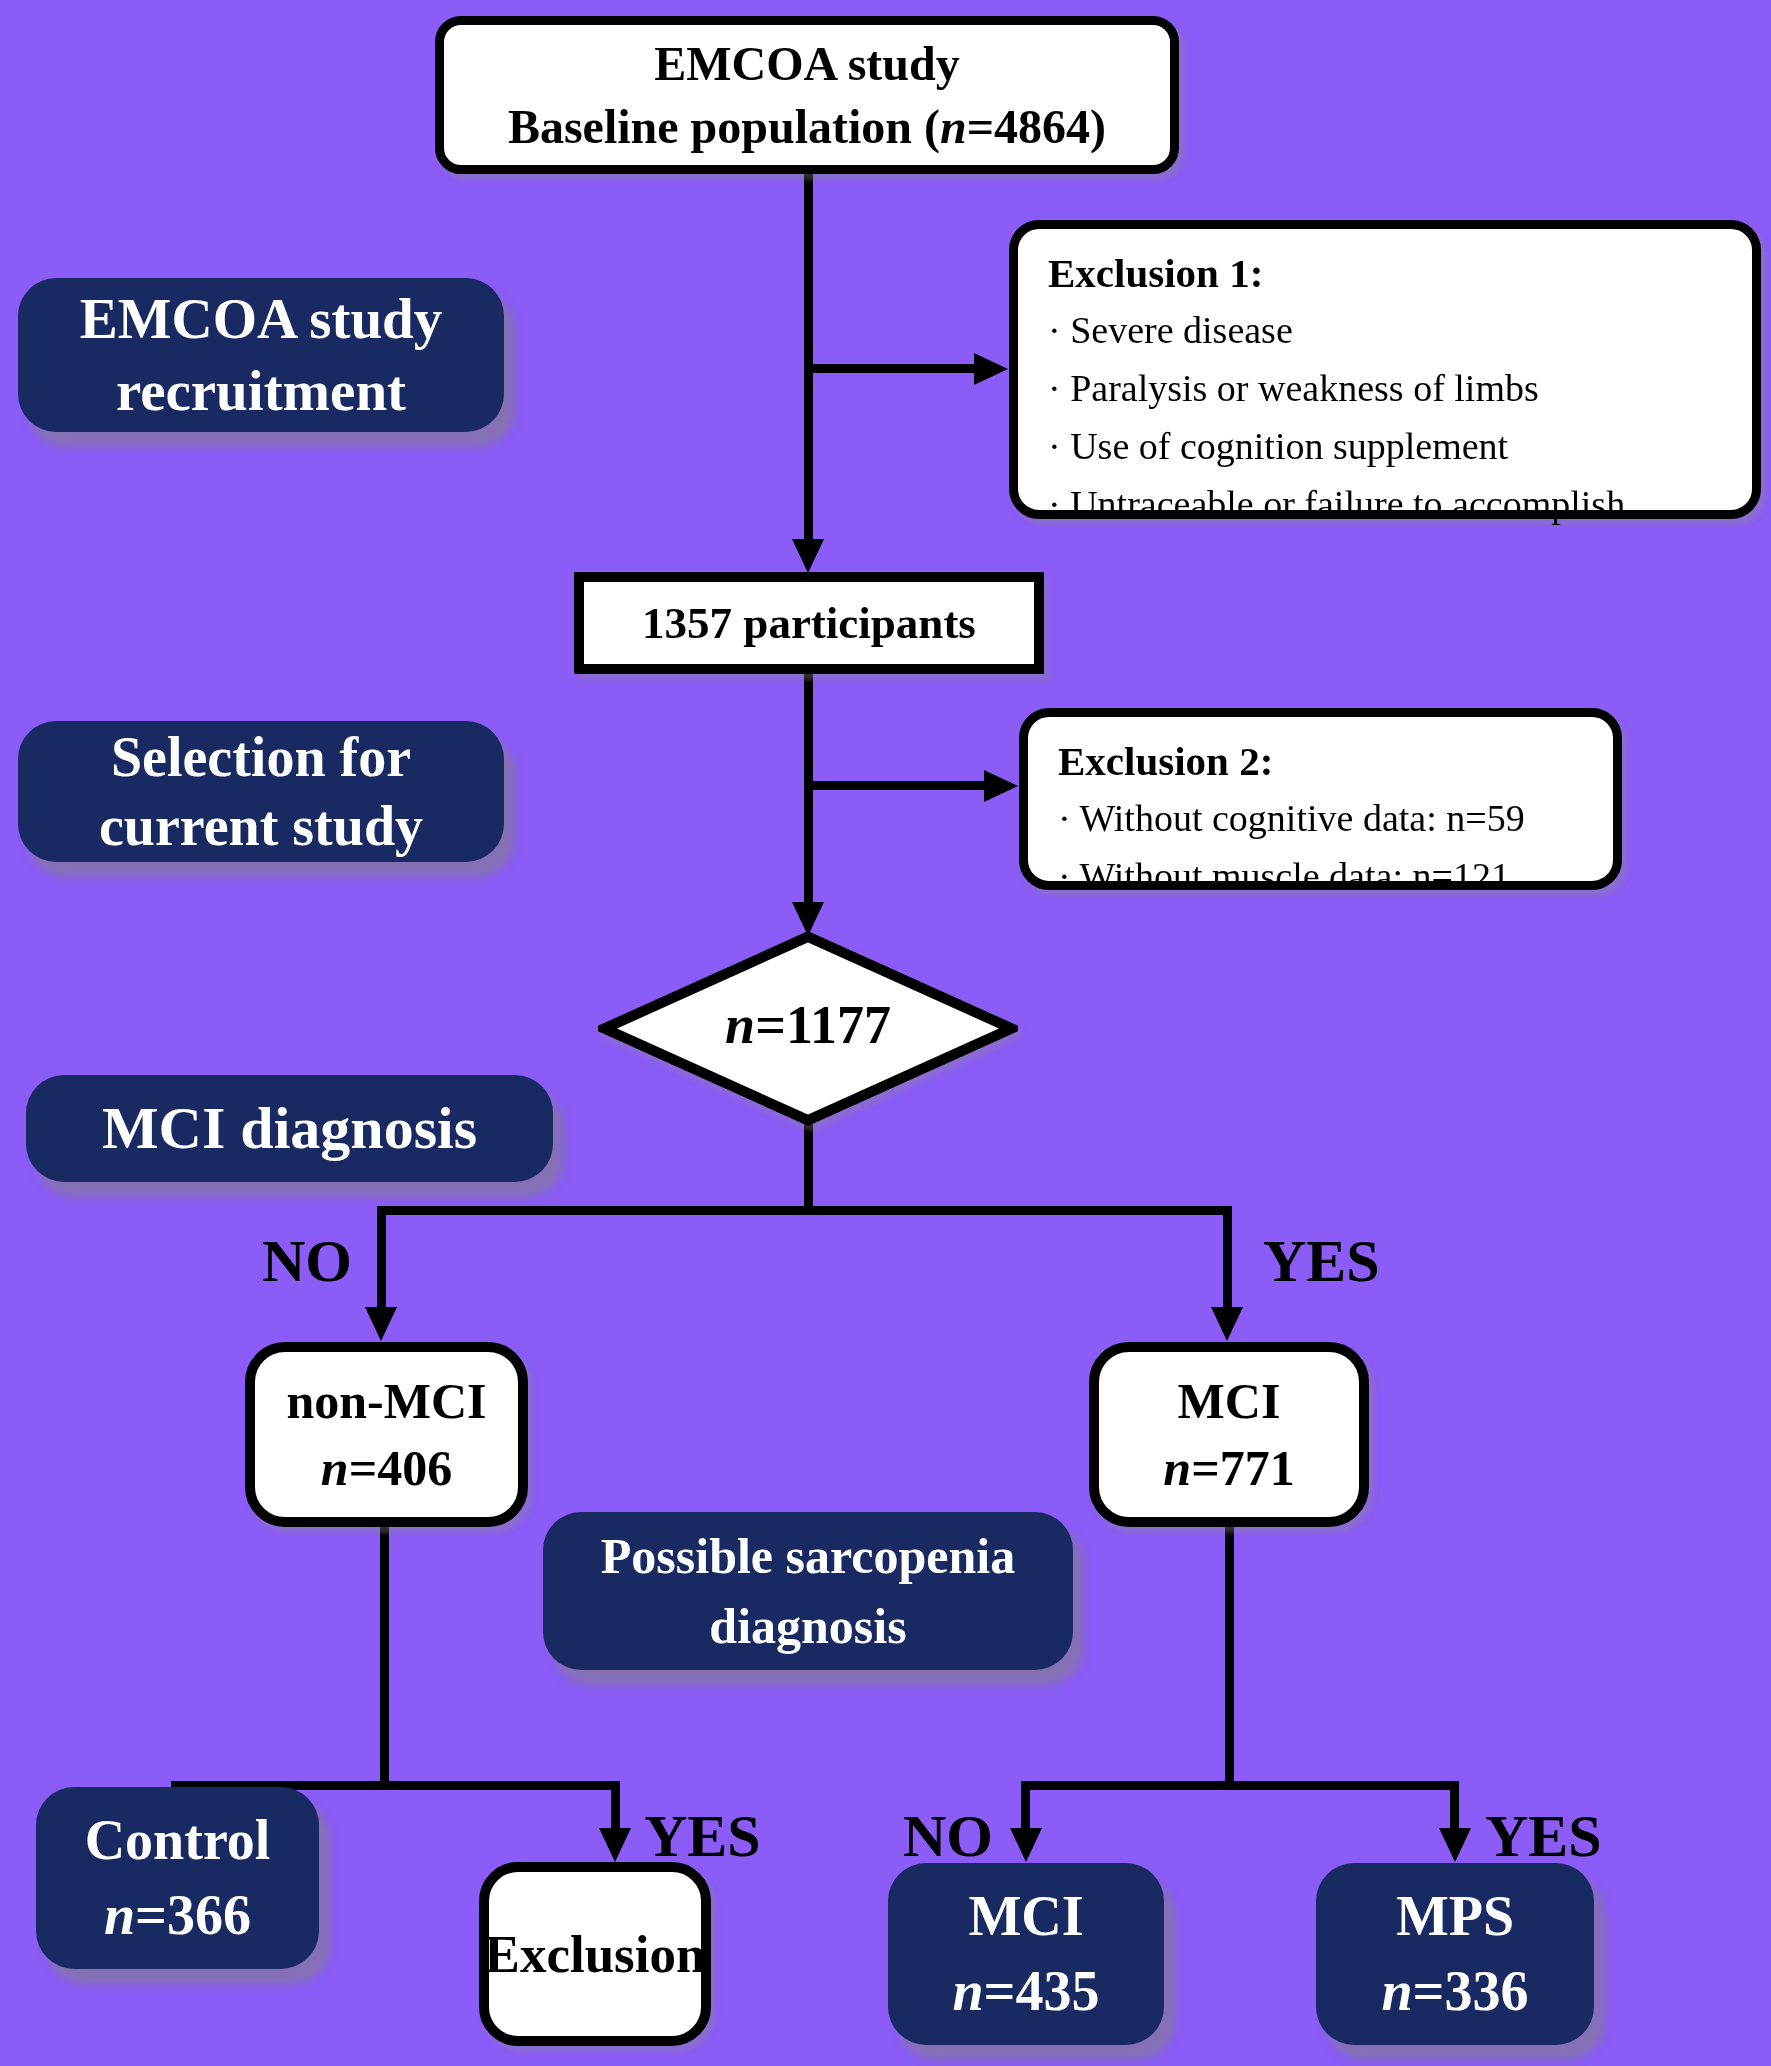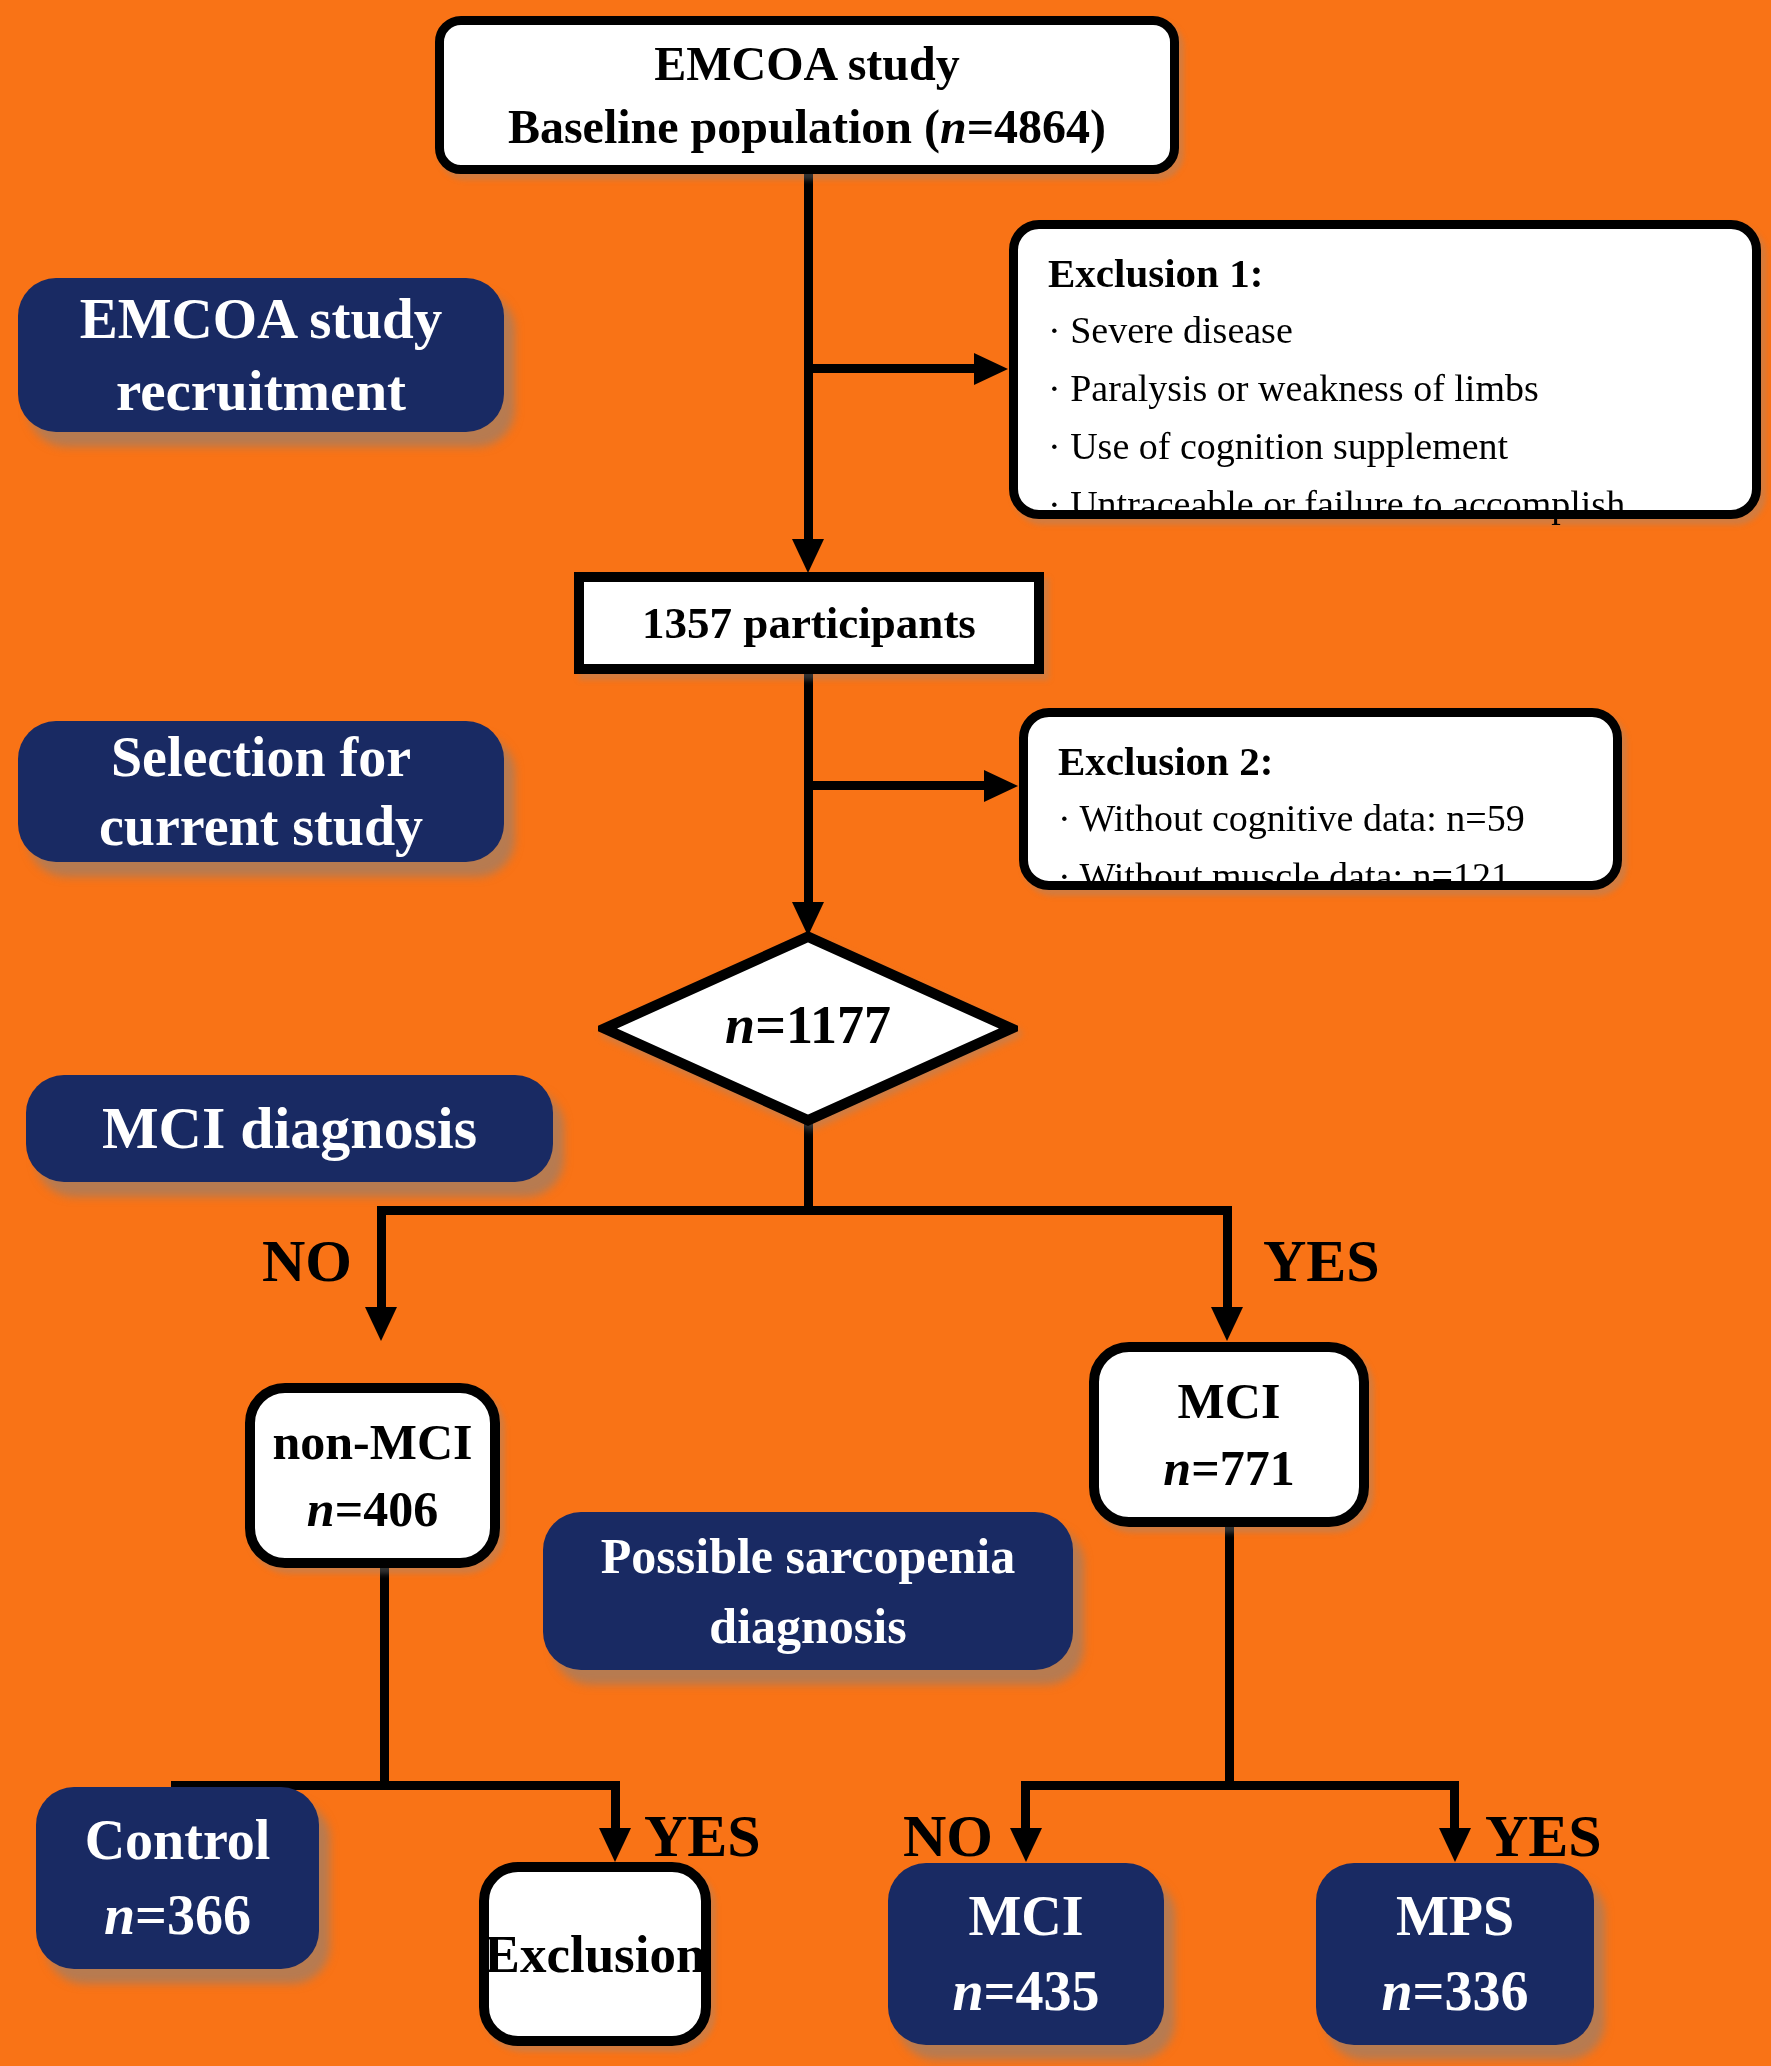--- a/index.html
+++ b/index.html
@@ -1,20 +1,20 @@
 <!DOCTYPE html>
 <html style="font-size:10.4px"><head>
 <meta charset="utf-8">
 <style>
   html,body{margin:0;padding:0;background:#ffffff;}
   #canvas{
     position:relative;
     width:1772px;
     height:2066px;
-    background:#f97316;
+    background:#8b5cf6;
     font-family:"Liberation Serif", serif;
     color:#000;
     overflow:hidden;
   }
   .box{
     position:absolute;
     box-sizing:border-box;
     display:flex;
     flex-direction:column;
     justify-content:center;
@@ -143,21 +143,21 @@
     <div><i>n</i><span>=1177</span></div>
   </div>
 
   <div class="box navy-box bold" style="left:26px;top:1075px;width:527px;height:107px;font-size:60px;">
     <div>MCI diagnosis</div>
   </div>
 
   <div class="branch-label" style="left:213px;top:1229px;width:139px;text-align:right;">NO</div>
   <div class="branch-label" style="left:1263px;top:1229px;">YES</div>
 
-  <div class="box white-box thick bold" style="left:245px;top:1383px;width:255px;height:185px;border-radius:40px;font-size:50px;line-height:67px;">
+  <div class="box white-box thick bold" style="left:245px;top:1342px;width:283px;height:185px;border-radius:40px;font-size:50px;line-height:67px;">
     <div>non-MCI</div>
     <div><i>n</i><span>=406</span></div>
   </div>
   <div class="box white-box thick bold" style="left:1089px;top:1342px;width:280px;height:185px;border-radius:40px;font-size:50px;line-height:67px;">
     <div>MCI</div>
     <div><i>n</i><span>=771</span></div>
   </div>
 
   <div class="box navy-box bold" style="left:543px;top:1512px;width:530px;height:158px;font-size:50px;line-height:70px;">
     <div>Possible sarcopenia</div>

